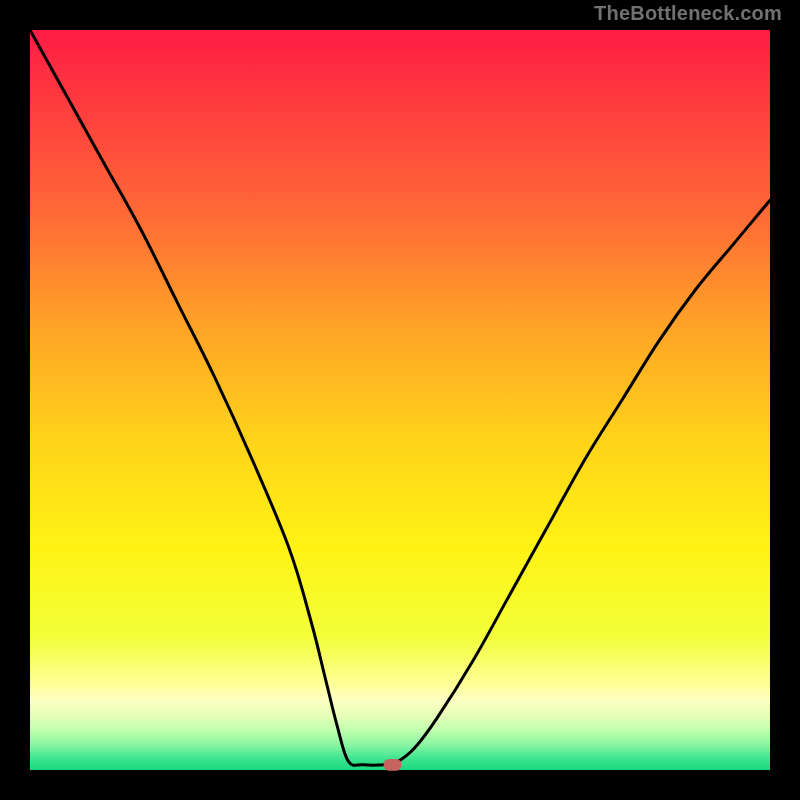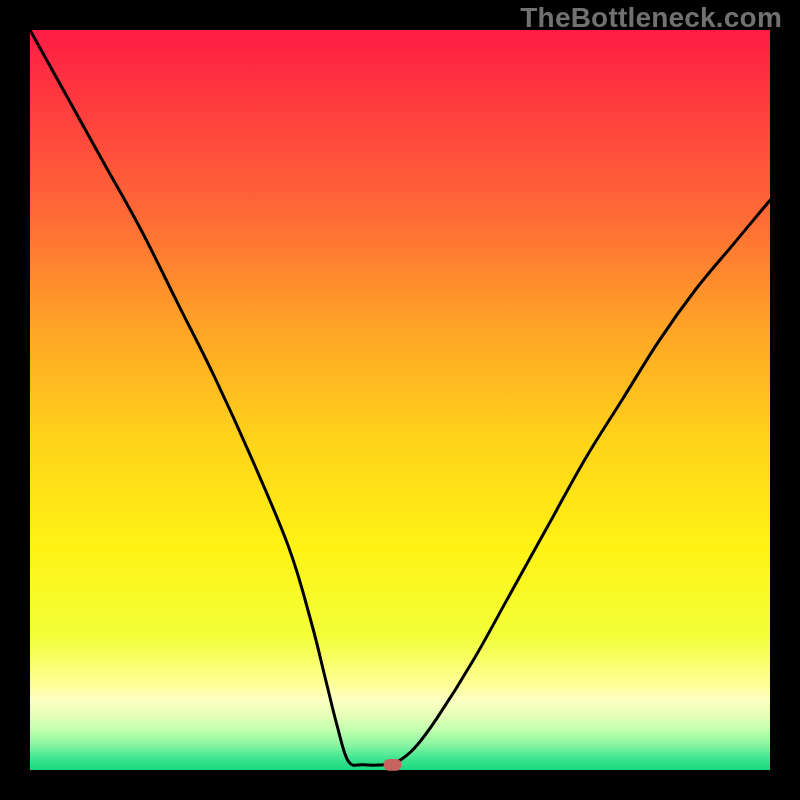--- a/index.html
+++ b/index.html
@@ -16,21 +16,21 @@
     top: 0;
     width: 800px;
     height: 800px;
     background: #000;
   }
   .watermark {
     position: absolute;
     top: 2px;
     right: 18px;
     font-family: Arial, Helvetica, sans-serif;
-    font-size: 28px;
+    font-size: 20px;
     font-weight: 600;
     color: #717171;
     letter-spacing: 0.2px;
   }
   svg {
     position: absolute;
     left: 0;
     top: 0;
   }
 </style>

